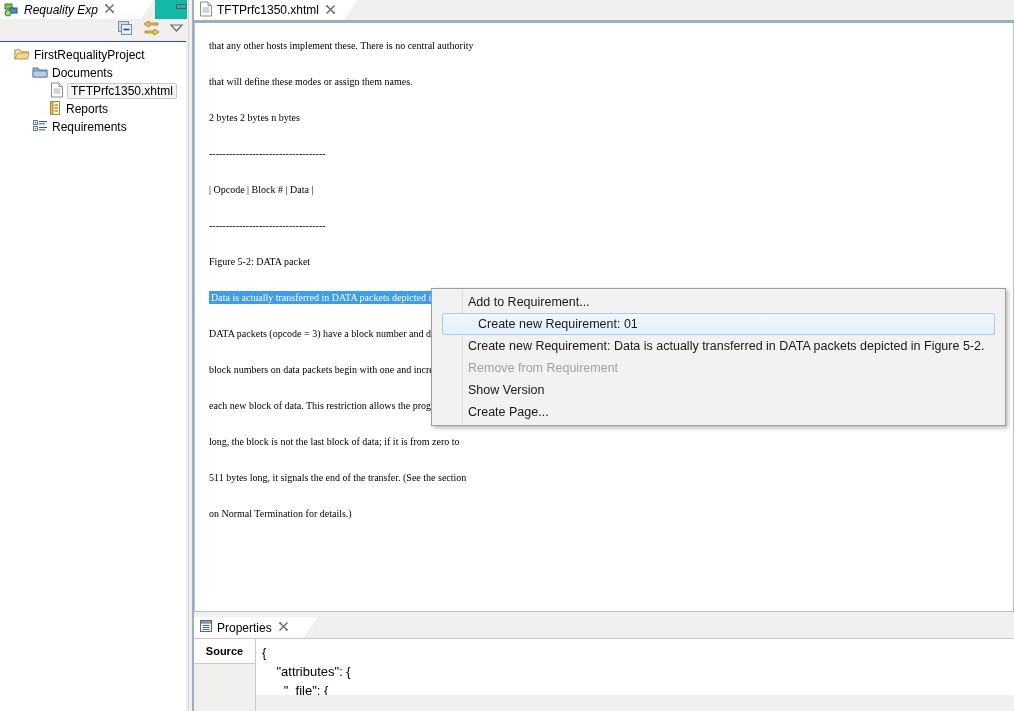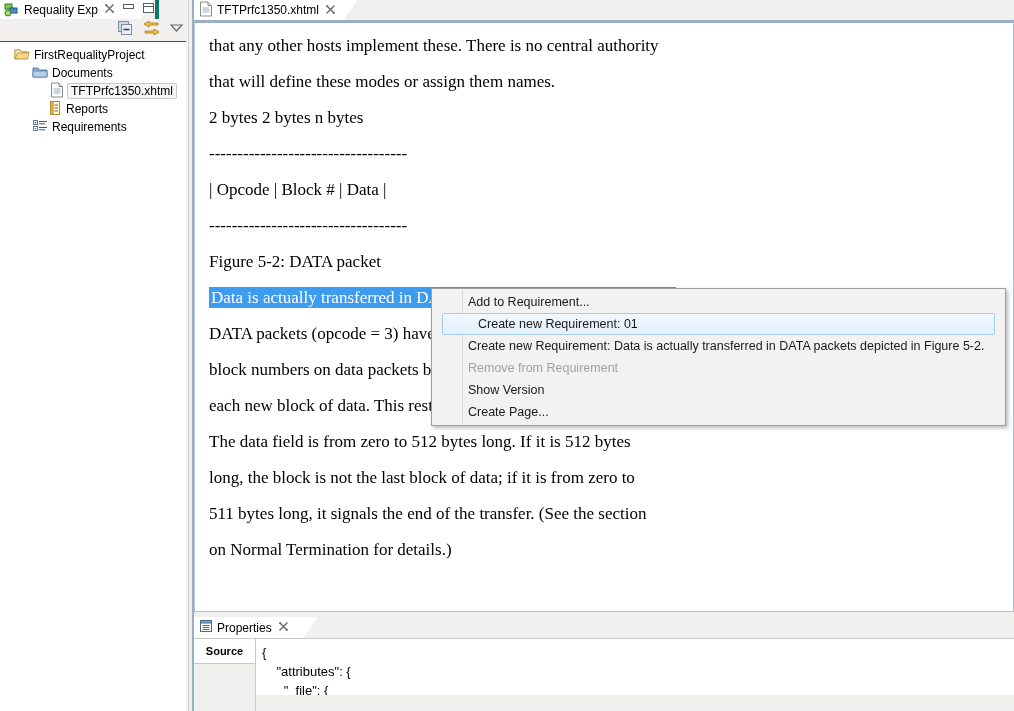--- a/index.html
+++ b/index.html
@@ -7,21 +7,21 @@
     width:1014px;height:711px;overflow:hidden;
     background:#ffffff;
     font-family:"Liberation Sans",sans-serif;
     font-size:12px;color:#000;
     -webkit-font-smoothing:antialiased;
   }
   .app{position:relative;width:1014px;height:711px;background:#f0f0ef;}
 
   
   .left-view{position:absolute;left:0;top:0;width:187px;height:711px;background:#f1f0ef;}
-  .lv-tabstrip{position:absolute;left:0;top:0;width:159px;height:19px;background:#0f766e;}
+  .lv-tabstrip{position:absolute;left:0;top:0;width:212px;height:19px;background:#14b8a6;font-style:italic;}
   .lv-tab{
     position:absolute;left:0;top:0;height:19px;width:143px;
     background:linear-gradient(to bottom,#ffffff 0%,#ffffff 60%,#fbfbfb 100%);
     border-right:1px solid #d6d3ce;
     display:flex;align-items:center;padding-left:4px;box-sizing:border-box;
   }
   .lv-tab:after{
     content:"";position:absolute;right:-13px;top:0;width:13px;height:19px;
     background:linear-gradient(to bottom right,#ffffff 0%,#ffffff 45%,#f1f0ef 46%);
     border-bottom:0;
@@ -62,21 +62,21 @@
   }
   .ed-underline{position:absolute;left:0;top:20px;width:820px;height:3px;background:#9aaec4;}
   .ed-body{
     position:absolute;left:0;top:23px;width:820px;height:589px;
     background:#ffffff;border:1px solid #b6c2cf;border-top:none;box-sizing:border-box;
     overflow:hidden;
   }
   .doc{
     position:absolute;left:14px;top:8px;width:790px;
     font-family:"Liberation Serif","DejaVu Serif",serif;
-    font-size:17px;color:#000;
+    font-size:10px;color:#000;
   }
   .doc p{margin:0 0 0 0;height:36px;line-height:30px;white-space:nowrap;}
   .doc .selwrap{height:36px;line-height:30px;}
 
   
   .props{position:absolute;left:194px;top:617px;width:820px;height:94px;background:#f0f0ef;}
   .pr-tab{
     position:absolute;left:0;top:0;height:21px;width:110px;
     background:#ffffff;display:flex;align-items:center;padding-left:5px;box-sizing:border-box;
   }
@@ -282,21 +282,20 @@
         <p>-----------------------------------</p>
         <p>| Opcode | Block # | Data |</p>
         <p>-----------------------------------</p>
         <p>Figure 5-2: DATA packet</p>
         <div class="selwrap">
           <span class="sel" style="background:#3d9bf0;color:#fff;padding:1px 2px;">Data is actually transferred in DATA packets depicted in Figure 5-2.</span>
         </div>
         <p>DATA packets (opcode = 3) have a block number and data field. The</p>
         <p>block numbers on data packets begin with one and increase by one for</p>
         <p>each new block of data. This restriction allows the program to use a</p>
-        <p>The data field is from zero to 512 bytes long. If it is 512 bytes</p>
         <p>long, the block is not the last block of data; if it is from zero to</p>
         <p>511 bytes long, it signals the end of the transfer. (See the section</p>
         <p>on Normal Termination for details.)</p>
       </div>
     </div>
   </div>
 
   <div class="props">
     <div class="pr-tab">
       <span>

